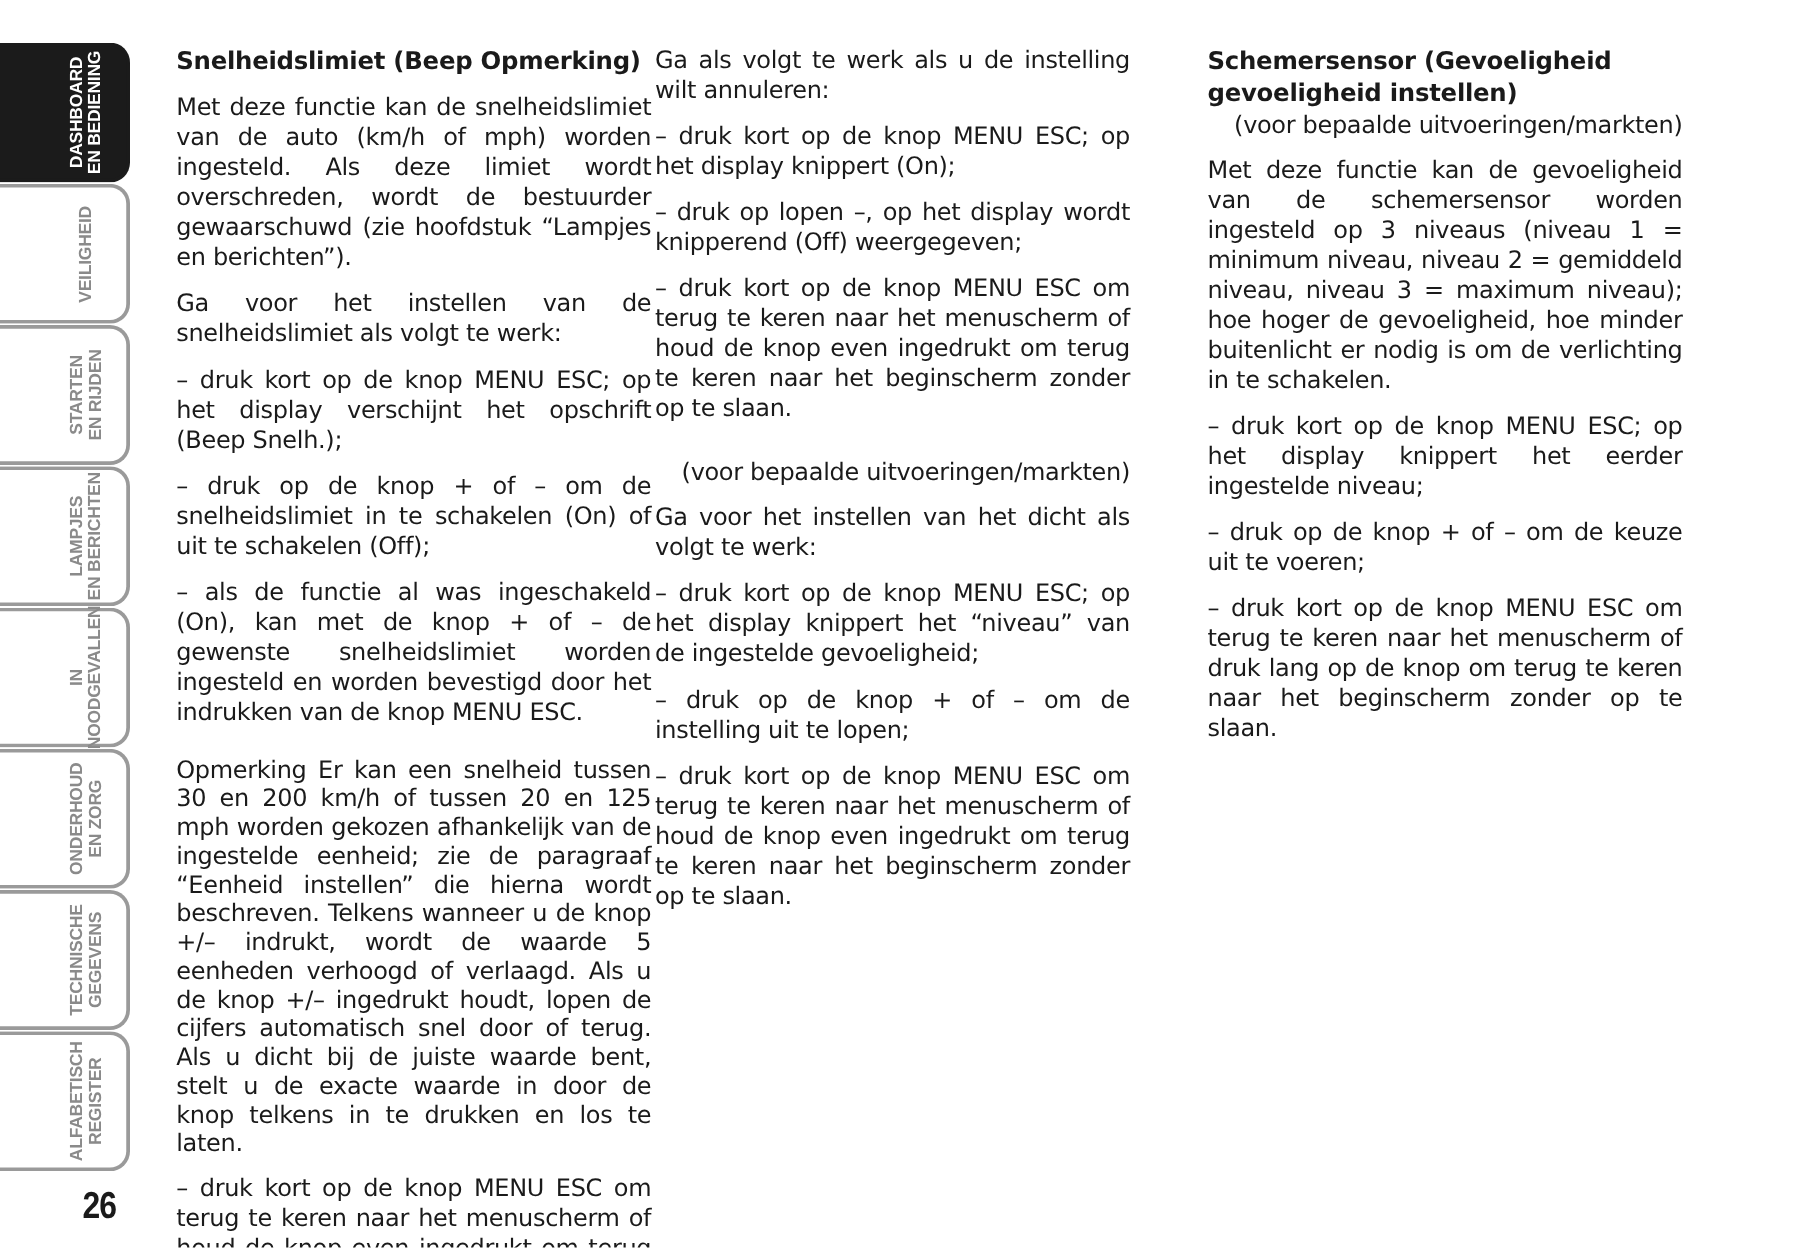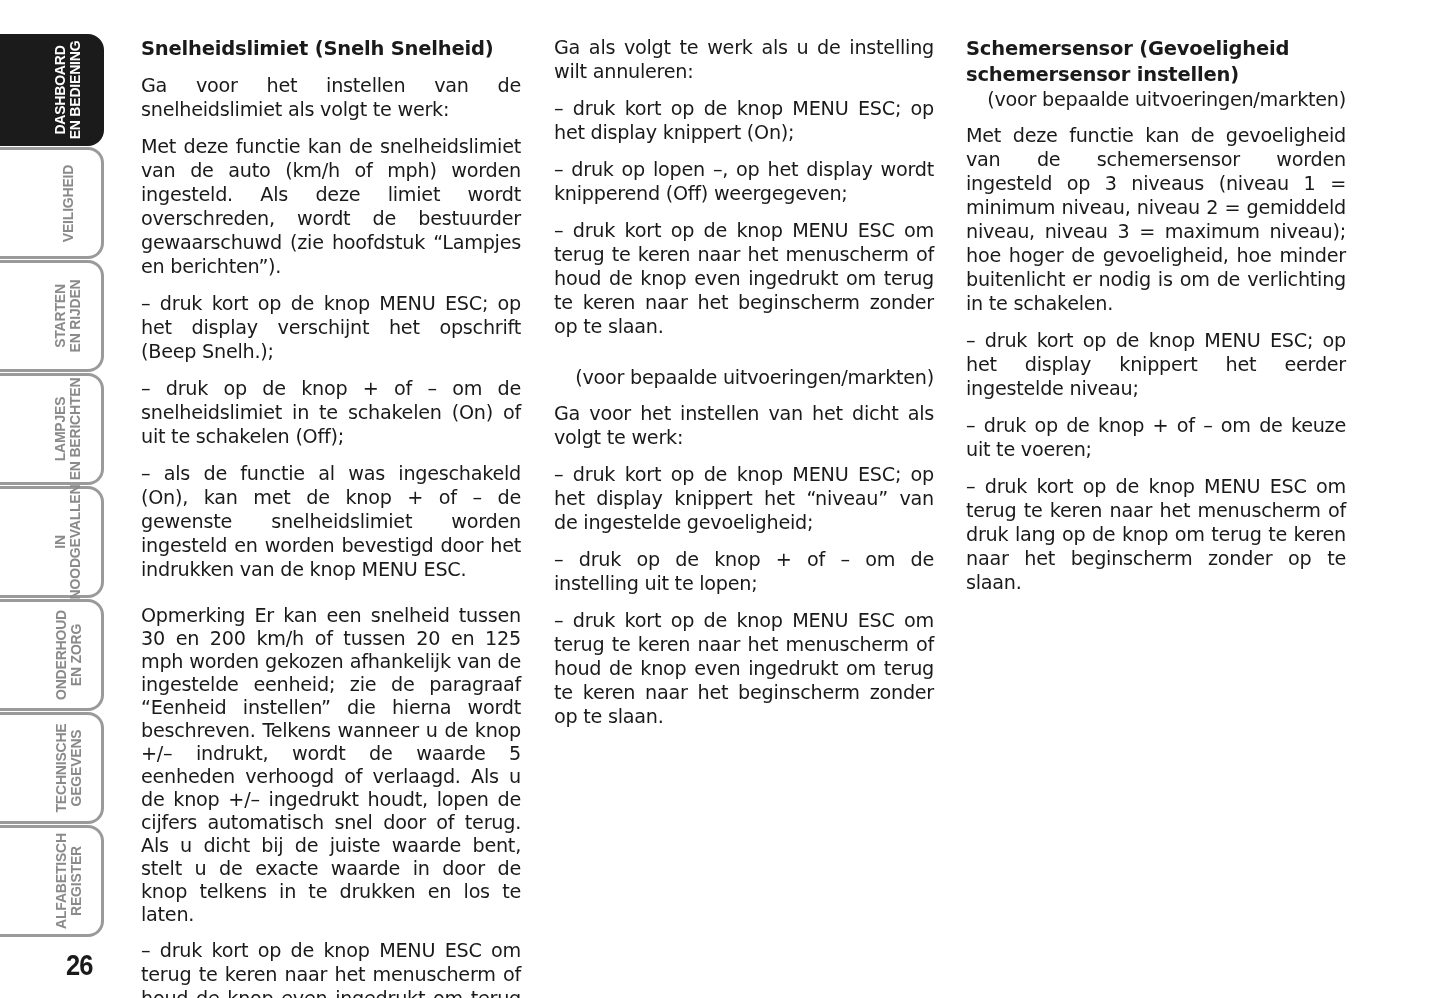--- a/index.html
+++ b/index.html
@@ -19,21 +19,21 @@
   .tab.active .lbl { color:#ffffff; }
   .tab .lbl span { display:block; }
 
   .page-number { position:absolute; left:66px; top:948px; font-family:"Liberation Sans", sans-serif;
                  font-weight:bold; font-size:30px; letter-spacing:-1px; color:#1a1a1a; transform:scaleX(0.85); transform-origin:left; }
 
   
   .col { position:absolute; top:36px; width:380px; font-size:19.2px; line-height:24px;
          text-align:justify; letter-spacing:-0.25px; }
   .col1 { left:141px; }
-  .col2 { left:554px; }
+  .col2 { left:524px; }
   .col3 { left:966px; }
   .col p { margin:0 0 13px 0; }
   .col h2 { margin:0 0 12px 0; font-size:19.5px; font-weight:bold; line-height:26px; text-align:left; letter-spacing:-0.2px; }
   .col h2.with-sub { margin-bottom:0; }
   .col .sub { margin:0 0 12px 0; text-align:right; }
   .col b { font-weight:normal; }
   .spacer { height:14px; }
 </style>
 </head>
 <body>
@@ -84,23 +84,23 @@
     <div class="lbl">
         <span>ALFABETISCH</span>
         <span>REGISTER</span>
       </div>
   </div>
 </nav>
 
 <div class="page-number">26</div>
 
 <section class="col col1">
-  <h2>Snelheidslimiet (Snelh Snelheid)</h2>
+  <h2>Snelheidslimiet (Beep Opmerking)</h2>
+  <p>Met deze functie kan de snelheidslimiet van de auto (km/h of mph) worden ingesteld. Als deze limiet wordt overschreden, wordt de bestuurder gewaarschuwd (zie hoofdstuk “Lampjes en berichten”).</p>
   <p>Ga voor het instellen van de snelheidslimiet als volgt te werk:</p>
-  <p>Met deze functie kan de snelheidslimiet van de auto (km/h of mph) worden ingesteld. Als deze limiet wordt overschreden, wordt de bestuurder gewaarschuwd (zie hoofdstuk “Lampjes en berichten”).</p>
   <p><span>– druk kort op de knop </span><b>MENU ESC</b><span>; op het display verschijnt het opschrift (Beep Snelh.);</span></p>
   <p><span>– druk op de knop </span><b>+</b><span> of </span><b>–</b><span> om de snelheidslimiet in te schakelen (On) of uit te schakelen (Off);</span></p>
   <p style="margin-bottom:22px;"><span>– als de functie al was ingeschakeld (On), kan met de knop </span><b>+</b><span> of </span><b>–</b><span> de gewenste snelheidslimiet worden ingesteld en worden bevestigd door het indrukken van de knop </span><b>MENU ESC</b><span>.</span></p>
   <p style="line-height:23px;"><b>Opmerking</b><span> Er kan een snelheid tussen 30 en 200 km/h of tussen 20 en 125 mph worden gekozen afhankelijk van de ingestelde eenheid; zie de paragraaf “Eenheid instellen” die hierna wordt beschreven. Telkens wanneer u de knop </span><b>+/–</b><span> indrukt, wordt de waarde 5 eenheden verhoogd of verlaagd. Als u de knop </span><b>+/–</b><span> ingedrukt houdt, lopen de cijfers automatisch snel door of terug. Als u dicht bij de juiste waarde bent, stelt u de exacte waarde in door de knop telkens in te drukken en los te laten.</span></p>
   <p><span>– druk kort op de knop </span><b>MENU ESC</b><span> om terug te keren naar het menuscherm of houd de knop even ingedrukt om terug te keren naar het beginscherm zonder op te slaan.</span></p>
 </section>
 
 <section class="col col2">
   <p>Ga als volgt te werk als u de instelling wilt annuleren:</p>
   <p><span>– druk kort op de knop </span><b>MENU ESC</b><span>; op het display knippert (On);</span></p>
@@ -108,19 +108,19 @@
   <p><span>– druk kort op de knop </span><b>MENU ESC</b><span> om terug te keren naar het menuscherm of houd de knop even ingedrukt om terug te keren naar het beginscherm zonder op te slaan.</span></p>
   <div class="spacer"></div>
   <p class="sub">(voor bepaalde uitvoeringen/markten)</p>
   <p>Ga voor het instellen van het dicht als volgt te werk:</p>
   <p><span>– druk kort op de knop </span><b>MENU ESC</b><span>; op het display knippert het “niveau” van de ingestelde gevoeligheid;</span></p>
   <p><span>– druk op de knop </span><b>+</b><span> of </span><b>–</b><span> om de instelling uit te lopen;</span></p>
   <p><span>– druk kort op de knop </span><b>MENU ESC</b><span> om terug te keren naar het menuscherm of houd de knop even ingedrukt om terug te keren naar het beginscherm zonder op te slaan.</span></p>
 </section>
 
 <section class="col col3">
-  <h2 class="with-sub">Schemersensor (Gevoeligheid schemersensor instellen)</h2>
+  <h2 class="with-sub">Schemersensor (Gevoeligheid gevoeligheid instellen)</h2>
   <p class="sub">(voor bepaalde uitvoeringen/markten)</p>
   <p>Met deze functie kan de gevoeligheid van de schemersensor worden ingesteld op 3 niveaus (niveau 1 = minimum niveau, niveau 2 = gemiddeld niveau, niveau 3 = maximum niveau); hoe hoger de gevoeligheid, hoe minder buitenlicht er nodig is om de verlichting in te schakelen.</p>
   <p><span>– druk kort op de knop </span><b>MENU ESC</b><span>; op het display knippert het eerder ingestelde niveau;</span></p>
   <p><span>– druk op de knop </span><b>+</b><span> of </span><b>–</b><span> om de keuze uit te voeren;</span></p>
   <p><span>– druk kort op de knop </span><b>MENU</b><span> ESC om terug te keren naar het menuscherm of druk lang op de knop om terug te keren naar het beginscherm zonder op te slaan.</span></p>
 </section>
 
 </body></html>

